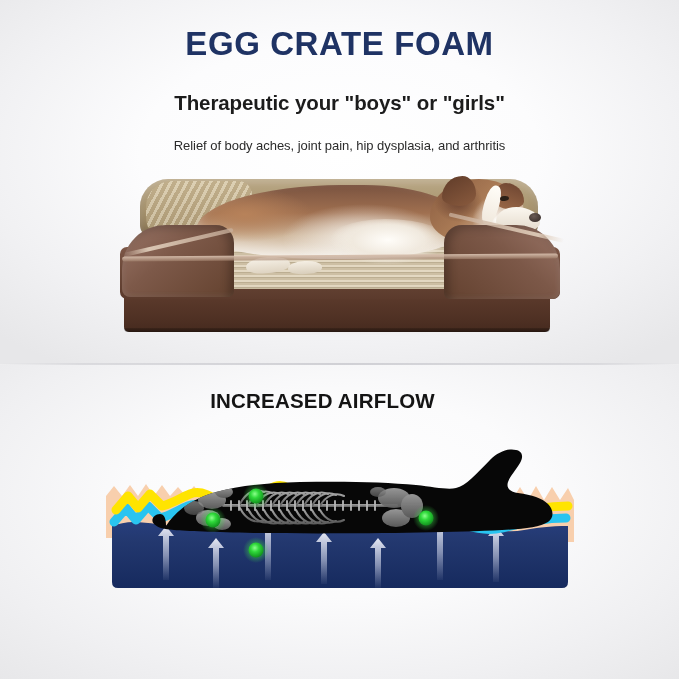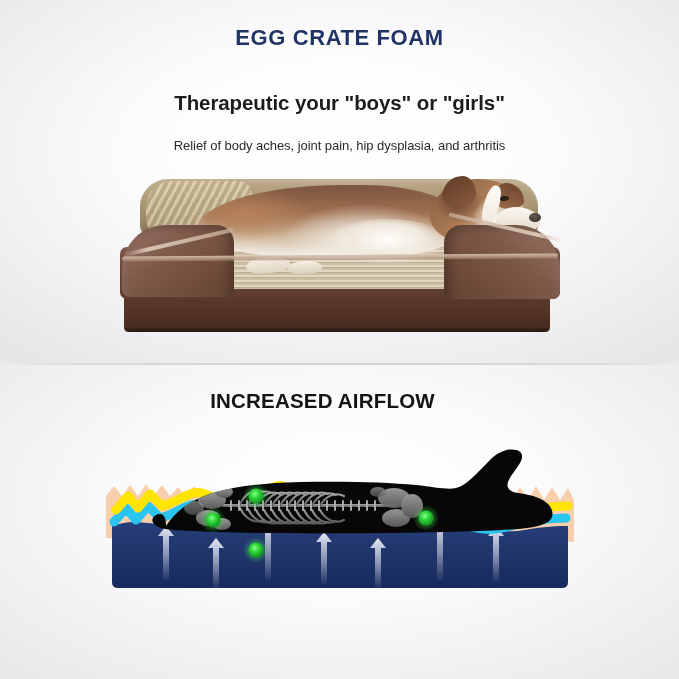--- a/index.html
+++ b/index.html
@@ -50,21 +50,21 @@
     background:
       radial-gradient(ellipse 74% 80% at 50% 42%, #ffffff 0%, #fbfbfc 40%, #f0f0f2 74%, #e7e7e9 100%);
   }
 
   
   .title-main {
     position: absolute;
     left: 0; top: 26px;
     width: 679px;
     text-align: center;
-    font-size: 22px;
+    font-size: 33px;
     font-weight: bold;
     letter-spacing: 0.6px;
     color: #1f3364;
     line-height: 1.12;
   }
   .title-sub {
     position: absolute;
     left: 0; top: 91px;
     width: 679px;
     text-align: center;

